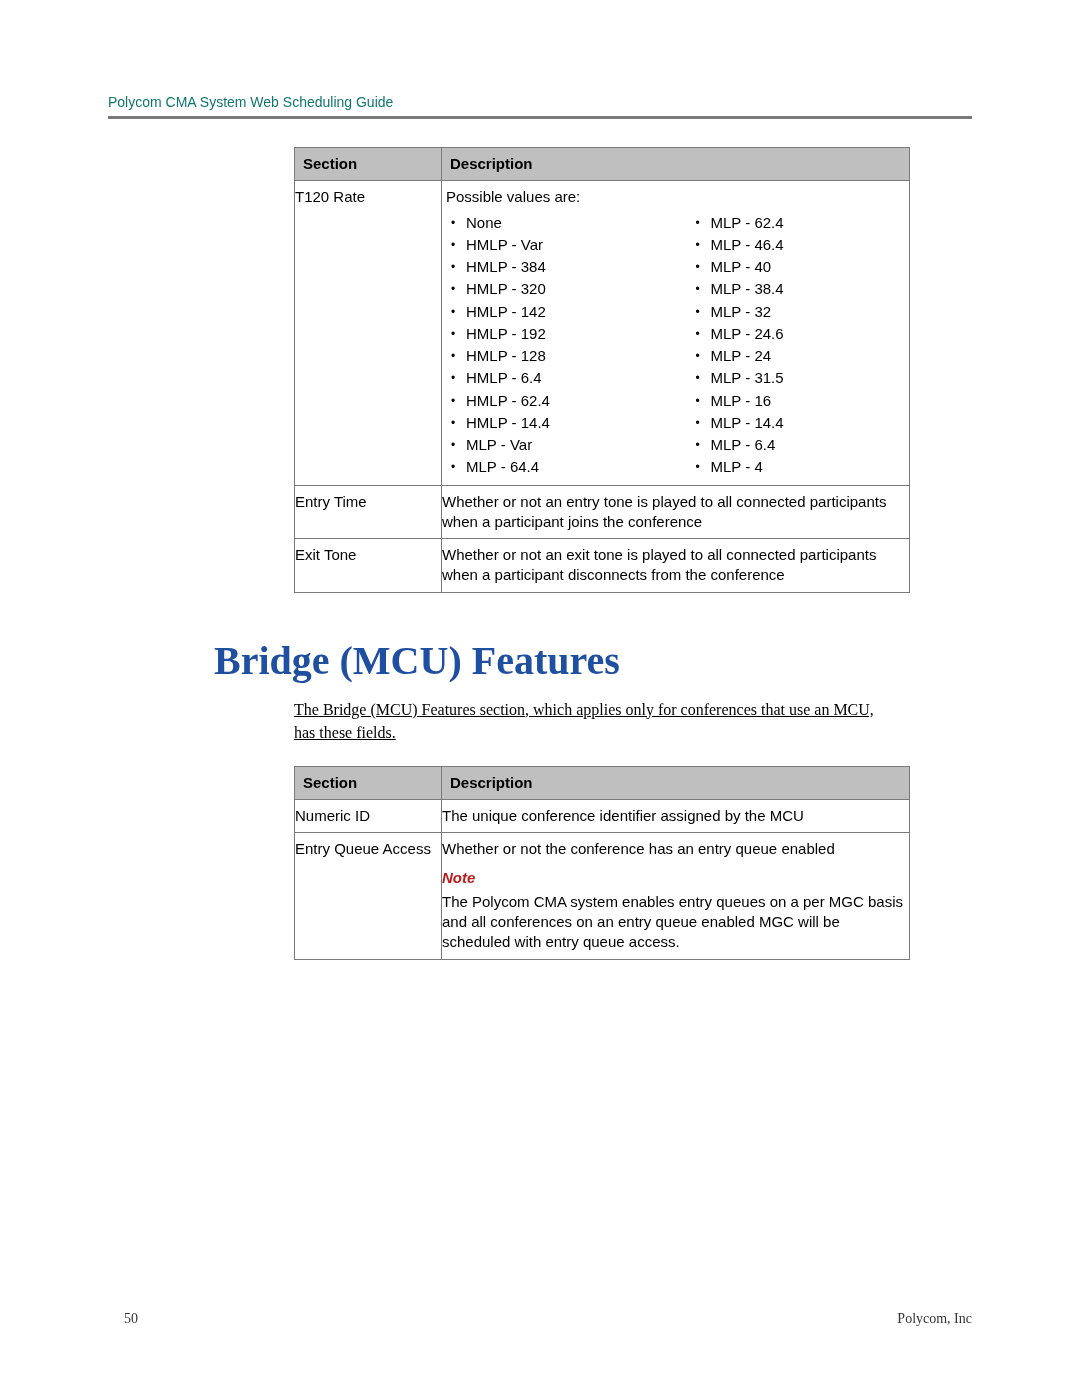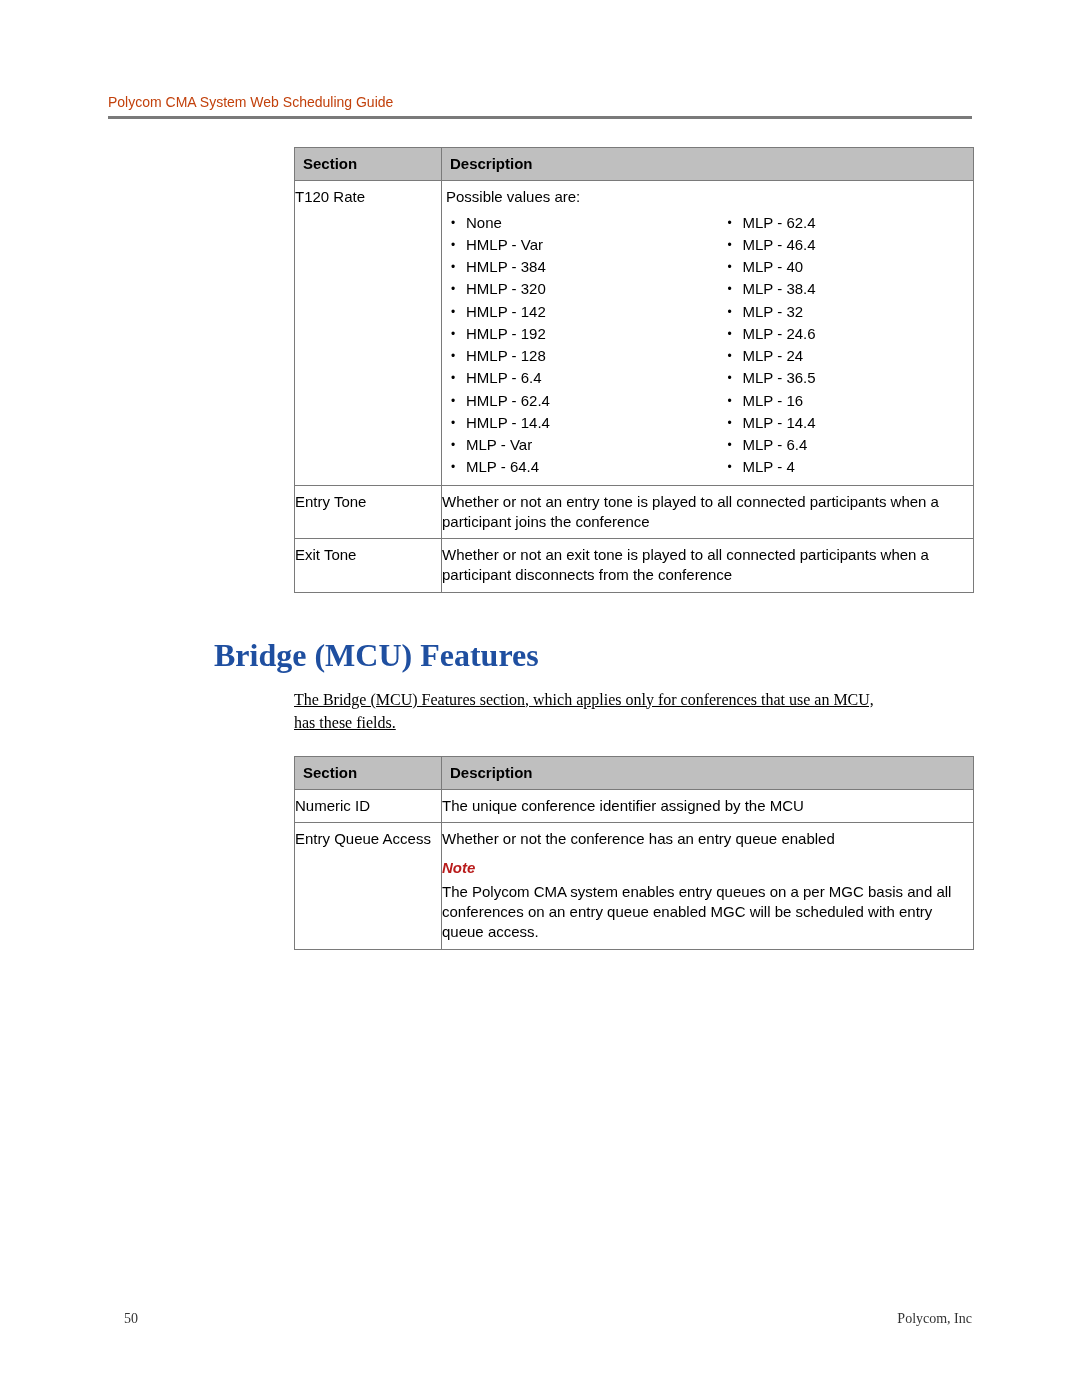--- a/index.html
+++ b/index.html
@@ -17,34 +17,34 @@
     box-sizing: border-box;
   }
   .content {
     position: absolute;
     left: 108px;
     right: 108px;
     top: 94px;
   }
   .running-header {
     font-size: 14px;
-    color: #c2410c;
+    color: #0f766e;
     margin-bottom: 6px;
   }
   .header-rule {
     height: 3px;
     background: #7a7a7a;
     margin-bottom: 28px;
   }
   .indent-block {
     margin-left: 186px; 
   }
   table.doc-table {
     border-collapse: collapse;
-    width: 680px;
+    width: 616px;
     font-size: 15px;
     line-height: 1.35;
   }
   table.doc-table th {
     background: #bfbfbf;
     text-align: left;
     font-weight: bold;
     padding: 6px 8px;
     border: 1px solid #7a7a7a;
   }
@@ -77,21 +77,21 @@
     color: #000;
   }
   .bullet-text {
     flex: 1;
     font-size: 15px;
   }
   h2.section-heading {
     font-family: Georgia, "Times New Roman", serif;
     font-weight: 600;
     color: #1f4fa0;
-    font-size: 32px;
+    font-size: 40px;
     margin: 44px 0 14px -80px;
   }
   .body-para {
     font-family: "Book Antiqua", Palatino, Georgia, serif;
     font-size: 16px;
     line-height: 1.45;
     margin: 0 0 22px 0;
     max-width: 590px;
     text-decoration: underline;
   }
@@ -213,21 +213,21 @@
                     <div class="bullet-row">
                       <span class="bullet-dot">•</span>
                       <span class="bullet-text">MLP - 24.6</span>
                     </div>
                     <div class="bullet-row">
                       <span class="bullet-dot">•</span>
                       <span class="bullet-text">MLP - 24</span>
                     </div>
                     <div class="bullet-row">
                       <span class="bullet-dot">•</span>
-                      <span class="bullet-text">MLP - 36.5</span>
+                      <span class="bullet-text">MLP - 31.5</span>
                     </div>
                     <div class="bullet-row">
                       <span class="bullet-dot">•</span>
                       <span class="bullet-text">MLP - 16</span>
                     </div>
                     <div class="bullet-row">
                       <span class="bullet-dot">•</span>
                       <span class="bullet-text">MLP - 14.4</span>
                     </div>
                     <div class="bullet-row">
@@ -236,21 +236,21 @@
                     </div>
                     <div class="bullet-row">
                       <span class="bullet-dot">•</span>
                       <span class="bullet-text">MLP - 4</span>
                     </div>
                   </div>
               </div>
             </td>
           </tr>
           <tr>
-            <td>Entry Tone</td>
+            <td>Entry Time</td>
             <td>Whether or not an entry tone is played to all connected participants when a participant joins the conference</td>
           </tr>
           <tr>
             <td>Exit Tone</td>
             <td>Whether or not an exit tone is played to all connected participants when a participant disconnects from the conference</td>
           </tr>
         </tbody>
       </table>
 
       <h2 class="section-heading">Bridge (MCU) Features</h2>

